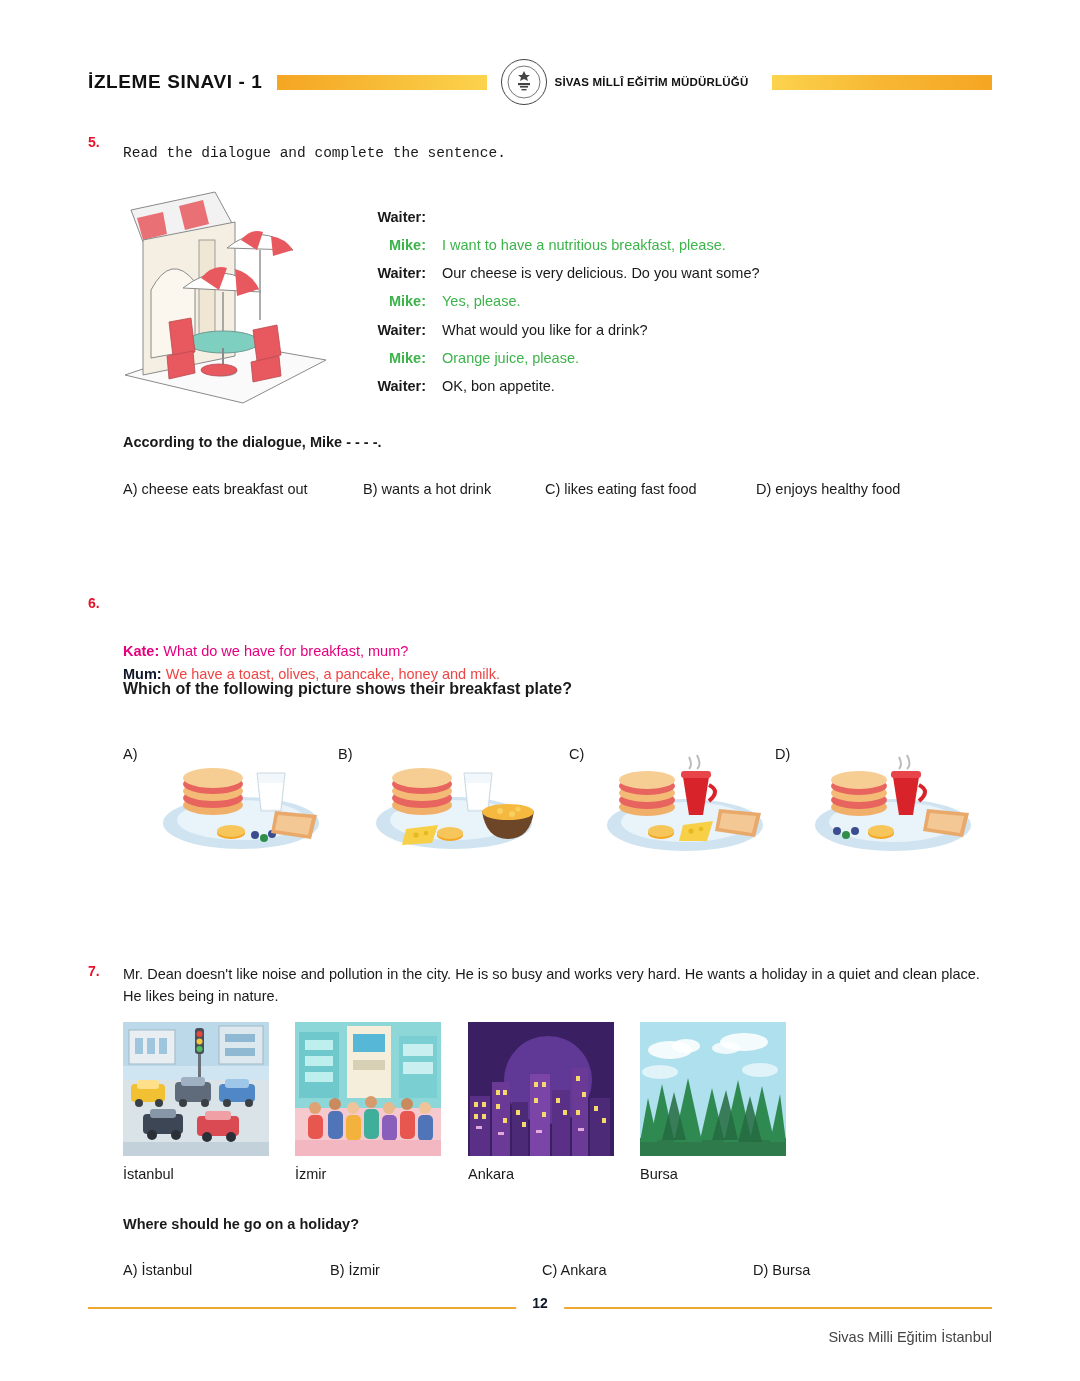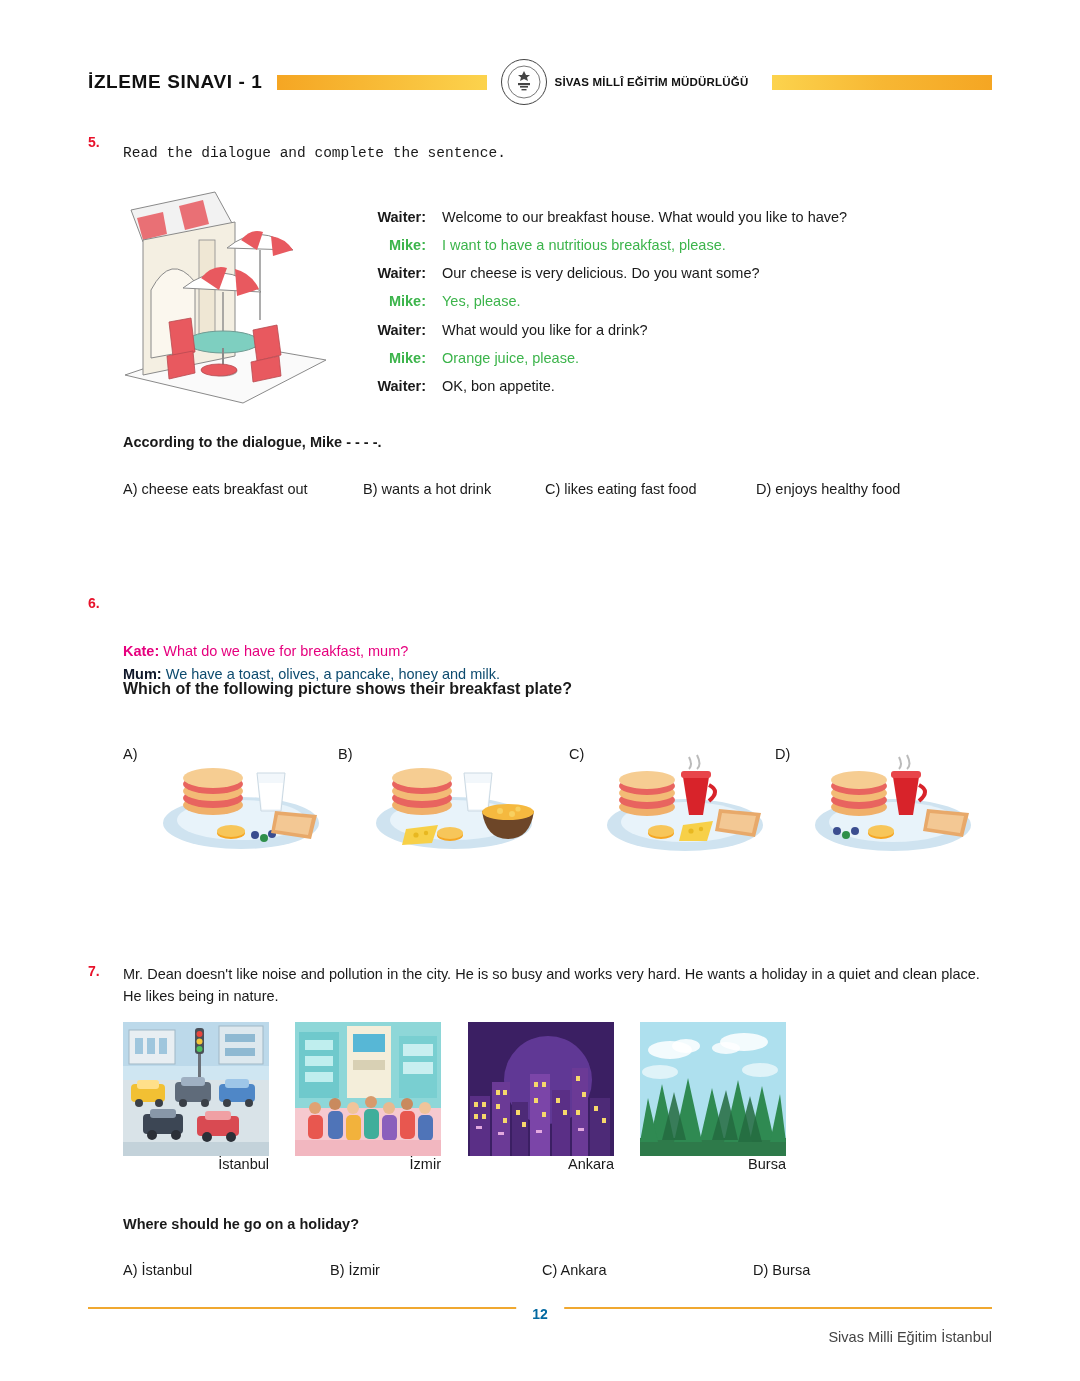--- a/index.html
+++ b/index.html
@@ -141,21 +141,21 @@
   #q6-text { top: 595px; left: 123px; width: 800px; }
   .q6-dialogue {
     position: absolute;
     top: 640px; left: 123px;
     font-size: 14.5px;
     line-height: 1.6;
   }
   .q6-dialogue .kate-name { color: #e6007e; font-weight: bold; }
   .q6-dialogue .kate-txt  { color: #e6007e; }
   .q6-dialogue .mum-name  { color: #0f172a; font-weight: bold; }
-  .q6-dialogue .mum-txt   { color: #0c4a6e; }
+  .q6-dialogue .mum-txt   { color: #ef4444; }
 
   #q6-stem {
     position: absolute;
     top: 680px; left: 123px;
     font-size: 16px;
     font-weight: bold;
   }
   .plate-row {
     position: absolute;
     top: 745px; left: 123px;
@@ -180,21 +180,22 @@
     width: 880px;
     height: 170px;
   }
   .city-item { position: absolute; top: 0; width: 146px; }
   .city-thumb {
     width: 146px; height: 134px;
     overflow: hidden;
     position: relative;
   }
   .city-cap {
-    text-align: right;
+    margin-top: 10px;
+    text-align: left;
     font-size: 14.5px;
   }
   #q7-stem {
     position: absolute;
     top: 1216px; left: 123px;
     font-size: 14.5px;
     font-weight: bold;
   }
   #q7-choices { top: 1262px; left: 123px; width: 880px; }
   #q7-choices span { position: absolute; white-space: nowrap; }
@@ -218,22 +219,21 @@
   }
   .footer-pagewrap {
     position: absolute;
     top: -12px;
     left: 50%;
     transform: translateX(-50%);
     background: #fff;
     padding: 0 16px;
     font-size: 14px;
     font-weight: bold;
-    color: #0369a1;
-    margin-top: 11px;
+    color: #0f172a;
   }
   .footer-right {
     position: absolute;
     top: 22px;
     right: 0;
     font-size: 14.5px;
     color: #444;
   }
 </style>
 </head>
@@ -297,21 +297,20 @@
       <path d="M130 160 l24 -5 l4 30 l-24 6 z" fill="#e8595f" stroke="#b84a50" stroke-width="0.8"></path>
       <path d="M128 192 l28 -6 l2 20 l-28 6 z" fill="#e8595f" stroke="#b84a50" stroke-width="0.8"></path>
 
       <ellipse cx="96" cy="200" rx="18" ry="6" fill="#e8595f" stroke="#b84a50" stroke-width="0.8"></ellipse>
     </svg>
   </div>
 
   <div class="dialogue">
     <div class="dline waiter">
       <span class="spk">Waiter:</span>
-      <span class="txt">Welcome to our breakfast house. What would you like to have?</span>
     </div>
     <div class="dline mike">
       <span class="spk">Mike:</span>
       <span class="txt">I want to have a nutritious breakfast, please.</span>
     </div>
     <div class="dline waiter">
       <span class="spk">Waiter:</span>
       <span class="txt">Our cheese is very delicious. Do you want some?</span>
     </div>
     <div class="dline mike">

